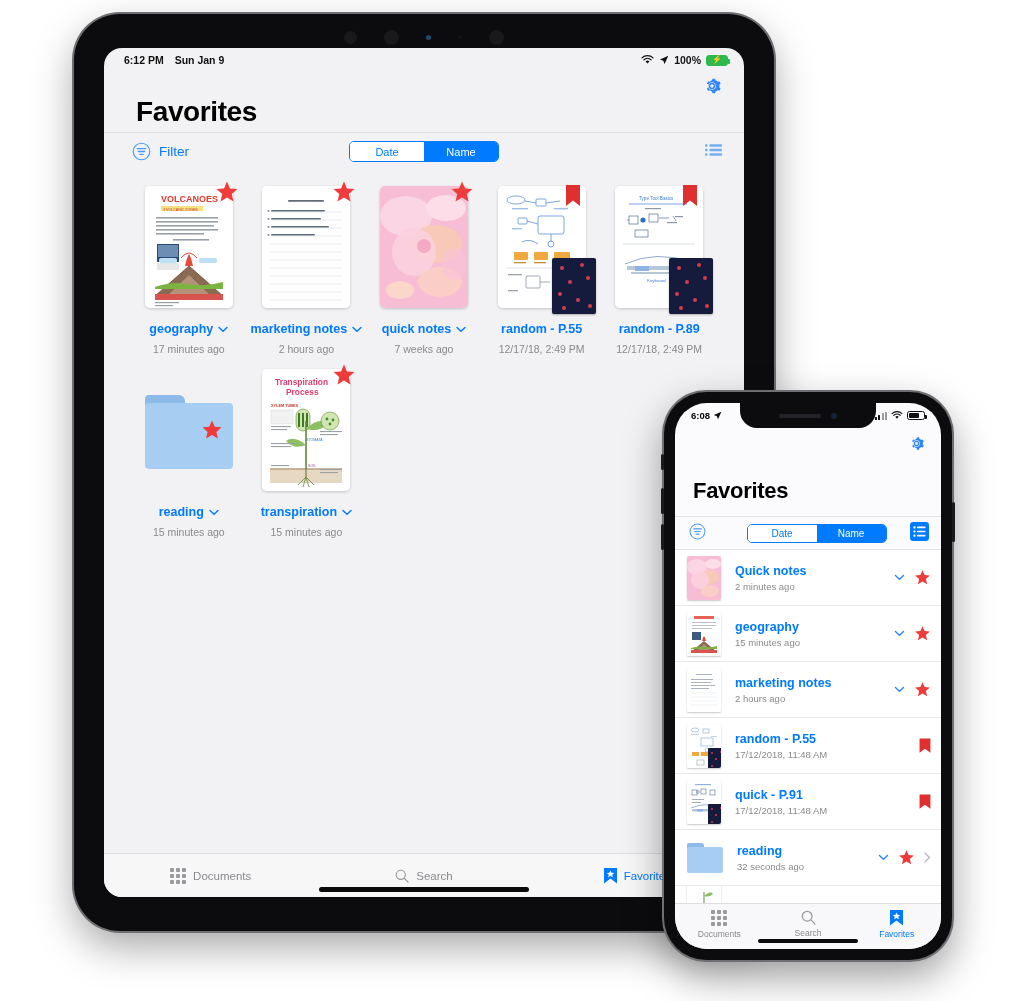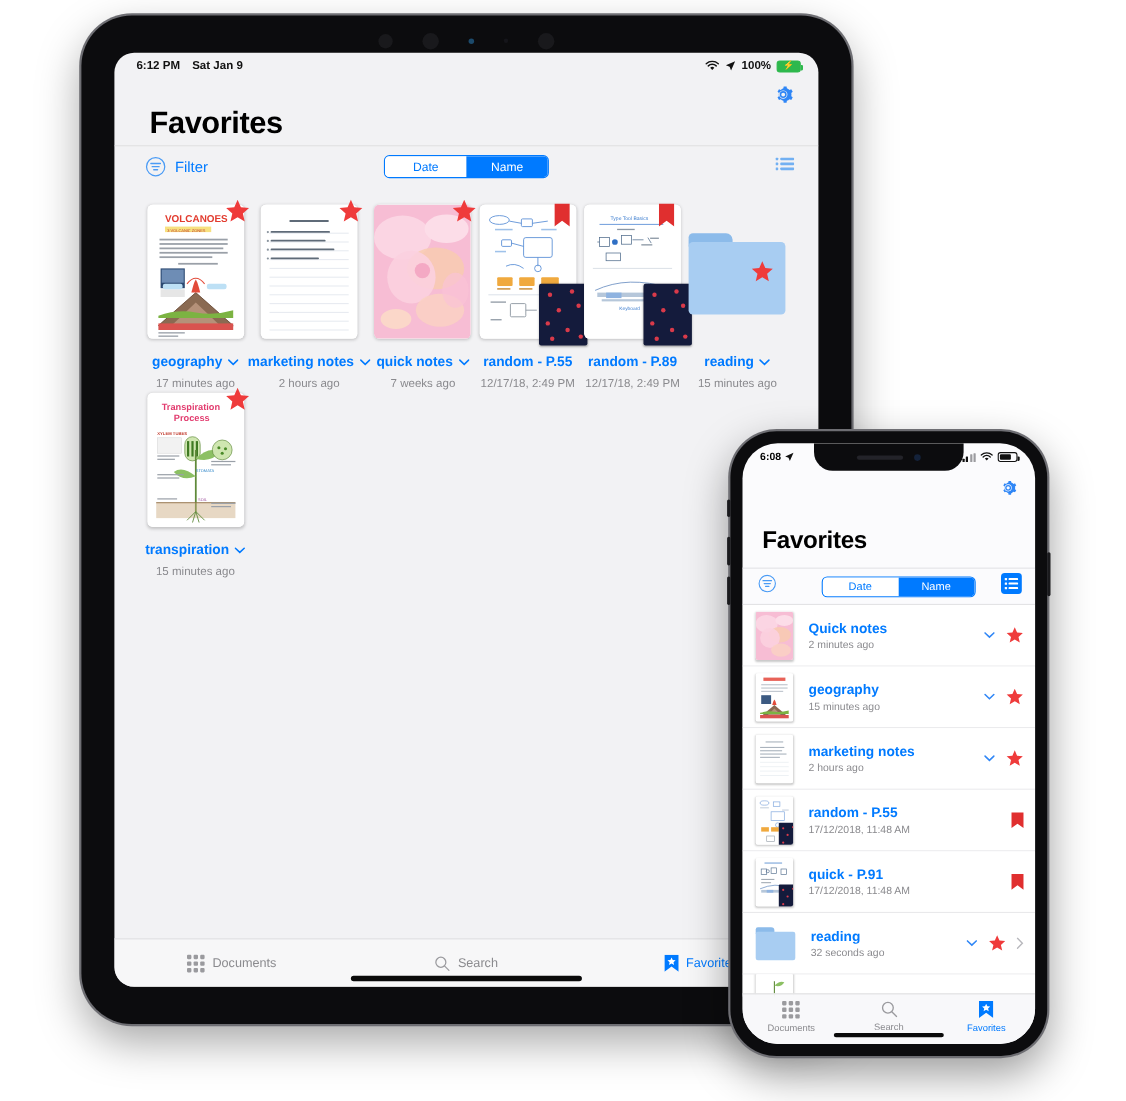--- a/index.html
+++ b/index.html
@@ -73,22 +73,22 @@
     height:21px; width:150px;
   }
   .seg div { flex:1; display:flex; align-items:center; justify-content:center; font-size:11px; }
   .seg .off { color:#007aff; background:#fff; }
   .seg .on { color:#fff; background:#007aff; }
   .listicon-right { margin-left:auto; }
 
   
   .pad-grid {
     padding: 16px 26px 0 26px;
-    display:grid; grid-template-columns: repeat(6, 1fr);
-    row-gap: 2px;
+    display:grid; grid-template-columns: repeat(5, 1fr);
+    row-gap: 14px;
   }
   .cell { display:flex; flex-direction:column; align-items:center; }
   .thumb-wrap { position:relative; width:88px; height:122px; }
   .thumb {
     width:88px; height:122px; background:#fff; border-radius:5px;
     box-shadow: 0 1px 3px rgba(0,0,0,.2); overflow:hidden; position:relative;
   }
   .cell-name {
     margin-top:14px; font-size:12.5px; color:#007aff; font-weight:600;
     display:flex; align-items:center; gap:5px; white-space:nowrap;
@@ -203,21 +203,21 @@
         <span class="sens b"></span>
         <span class="sens c"></span>
         <span class="sens d"></span>
         <span class="sens e"></span>
     </div>
 
     <div class="ipad-screen">
 
       <div class="pad-status">
         <span class="time">6:12 PM</span>
-        <span class="date">Sat Jan 9</span>
+        <span class="date">Sun Jan 9</span>
         <span class="right">
           <svg width="13" height="10" viewBox="0 0 13 10">
             <path d="M6.5 8.6 L4.6 6.5a2.8 2.8 0 0 1 3.8 0Z" fill="#111"></path>
             <path d="M2.9 4.9a5.2 5.2 0 0 1 7.2 0" stroke="#111" stroke-width="1.3" fill="none" stroke-linecap="round"></path>
             <path d="M1 2.9a8 8 0 0 1 11 0" stroke="#111" stroke-width="1.3" fill="none" stroke-linecap="round"></path>
           </svg>
           <svg width="10" height="10" viewBox="0 0 10 10">
             <path d="M9.3.7 0.9 4.4l3.4 1.3 1.3 3.4z" fill="#111"></path>
           </svg>
           <span class="pct">100%</span>

